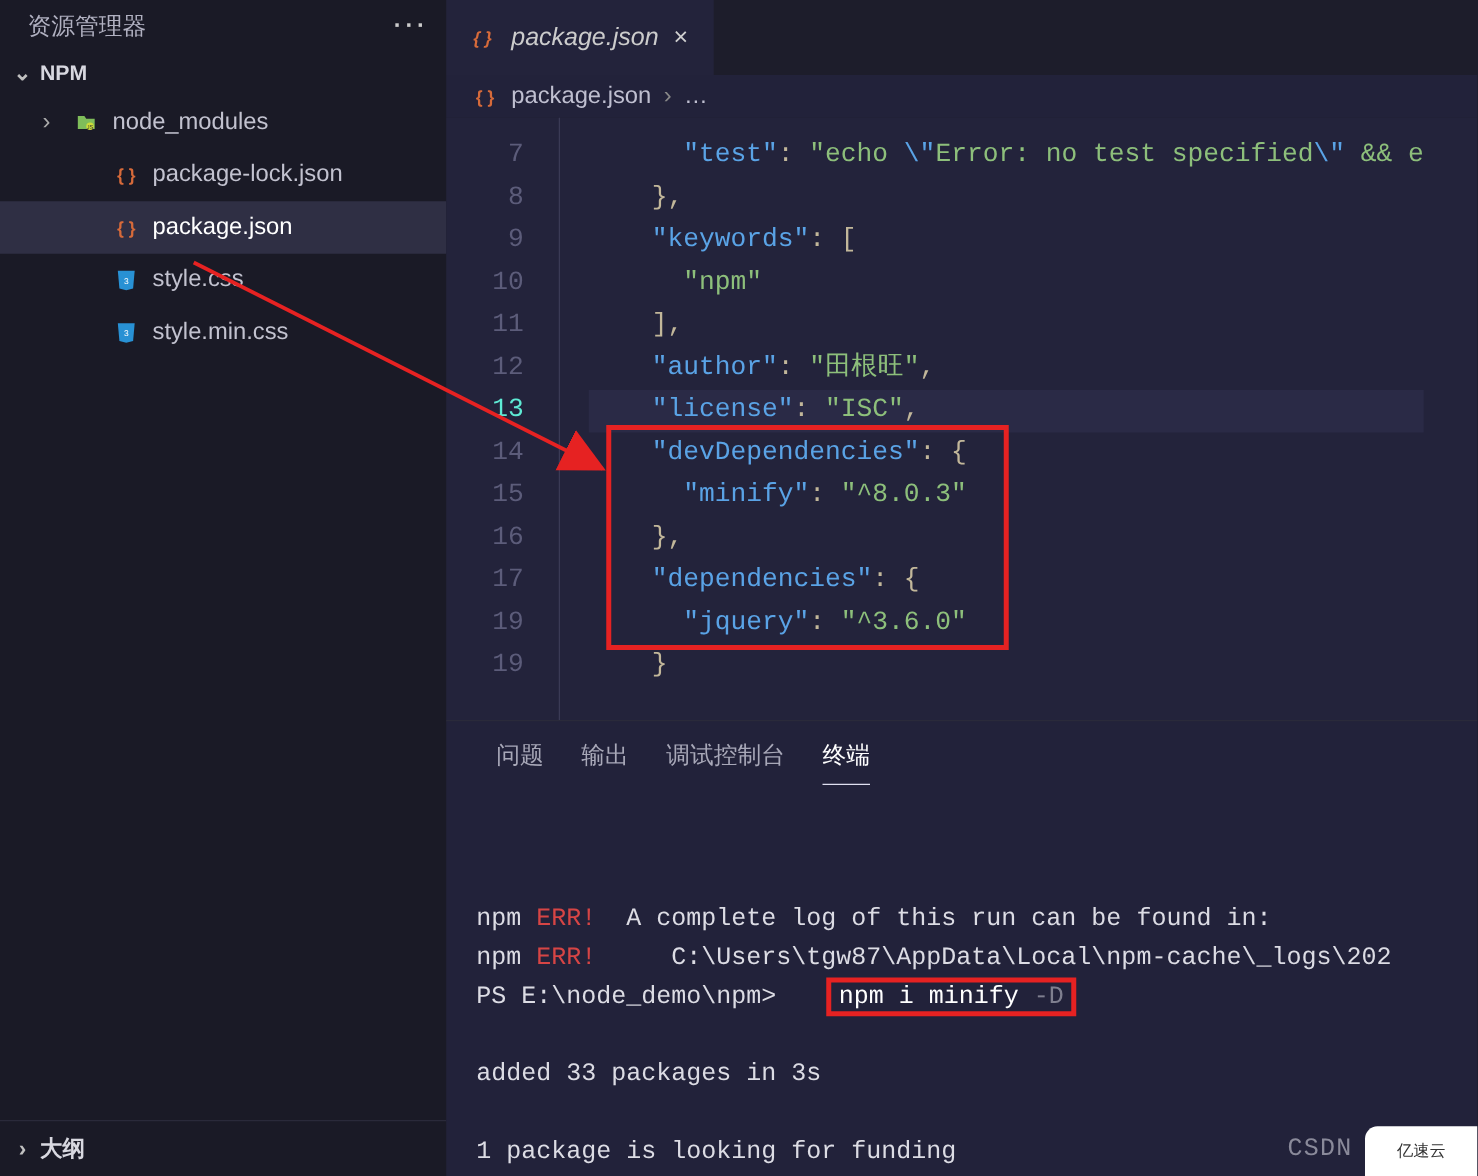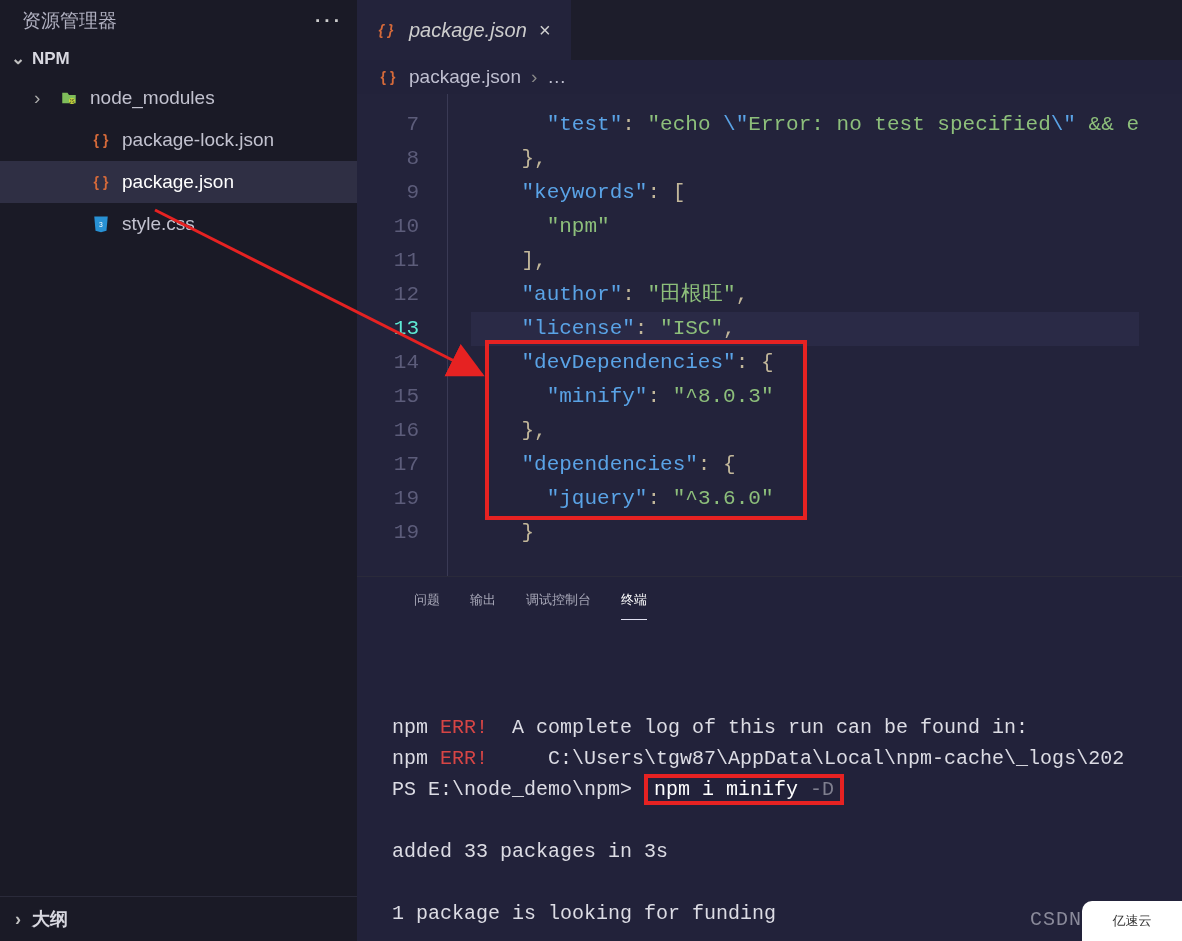--- a/index.html
+++ b/index.html
@@ -161,62 +161,62 @@
   .panel {
     border-top: 1px solid #2a2a3a;
     background: #22223a;
     display: flex;
     flex-direction: column;
     height: 365px;
   }
   .panel-tabs {
     display: flex;
     gap: 30px;
-    padding: 14px 28px 0 10px;
+    padding: 14px 28px 0 40px;
     font-family: "Microsoft YaHei", "Segoe UI", sans-serif;
-    font-size: 13px;
+    font-size: 19px;
     color: #a8a8b8;
-    margin-left: 47px;
   }
   .panel-tab { cursor: pointer; padding-bottom: 10px; }
   .panel-tab.active {
     color: #ffffff;
     border-bottom: 1px solid #e0e0f0;
   }
   .terminal {
     flex: 1;
-    padding: 30px 28px 0 35px;
+    padding: 30px 28px 0 24px;
     font-family: Consolas, "Courier New", monospace;
     font-size: 20px;
     line-height: 31px;
     color: #dcdce4;
     white-space: pre;
     position: relative;
     overflow: hidden;
   }
   .t-err { color: #d64545; }
   .t-cmd { color: #ffffff; }
   .t-flag { color: #7f7f8f; }
   .cmdbox {
     border: 4px solid #e62222;
     padding: 0 6px;
+    margin-left: 28px;
   }
   .csdn {
     position: absolute;
     right: 100px;
     bottom: 6px;
     color: #8a8a9a;
     font-size: 20px;
     letter-spacing: 1px;
   }
   .watermark {
     position: absolute;
     right: 0;
     bottom: 0;
-    width: 100px;
+    width: 90px;
     height: 40px;
     background: linear-gradient(#fff,#fff);
     border-radius: 10px 0 0 0;
     color: #333;
     font-size: 13px;
     display:flex;
     align-items:center;
     justify-content:center;
     font-family: sans-serif;
   }
@@ -257,20 +257,30 @@
       </div>
       <div class="tree-row indent-1">
         <span class="arrow"></span>
         <span class="fileicon fi-css">
           <svg width="18" height="18" viewBox="0 0 24 24">
             <path fill="#2891d4" d="M3 2h18l-1.7 19L12 23l-7.3-2z"></path>
             <text x="12" y="16" font-size="9" text-anchor="middle" fill="#fff" font-family="sans-serif">3</text>
           </svg>
         </span>
         <span>style.css</span>
+      </div>
+      <div class="tree-row indent-1">
+        <span class="arrow"></span>
+        <span class="fileicon fi-css">
+          <svg width="18" height="18" viewBox="0 0 24 24">
+            <path fill="#2891d4" d="M3 2h18l-1.7 19L12 23l-7.3-2z"></path>
+            <text x="12" y="16" font-size="9" text-anchor="middle" fill="#fff" font-family="sans-serif">3</text>
+          </svg>
+        </span>
+        <span>style.min.css</span>
       </div>
     </div>
   <div class="outline">
     <span class="chev">›</span>
     <span>大纲</span>
   </div>
 </div>
 
 <div class="main">
 

